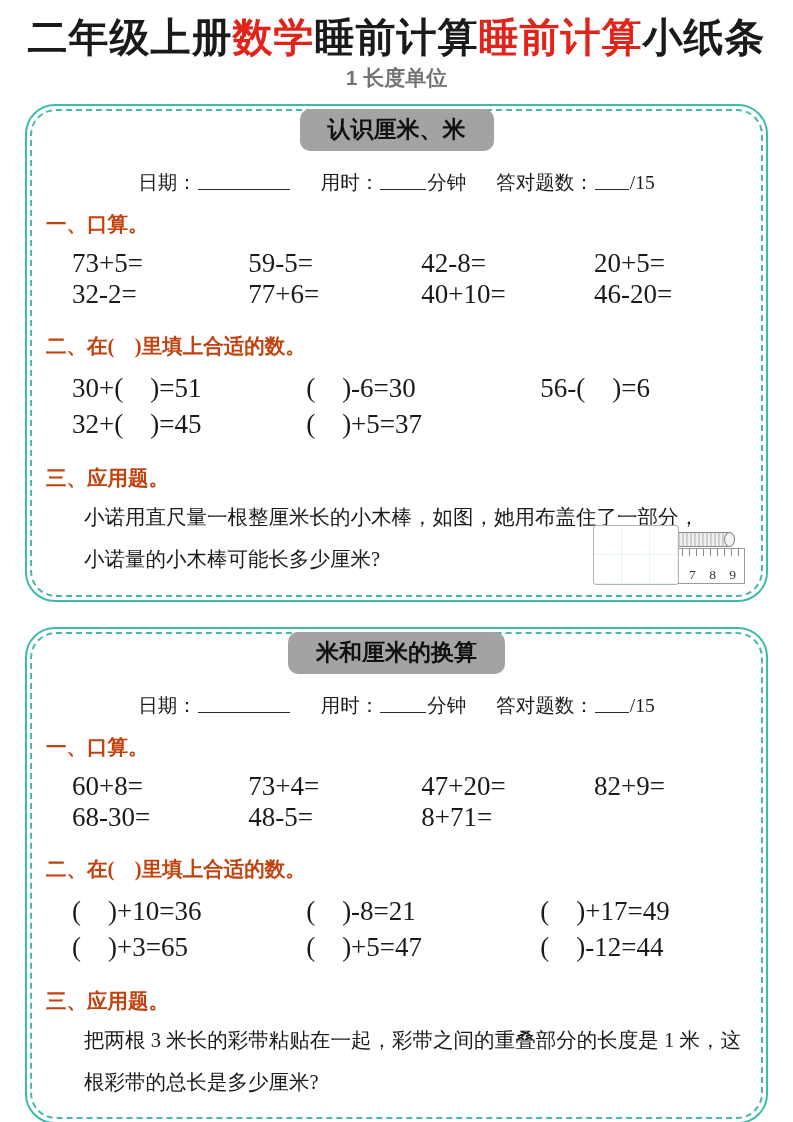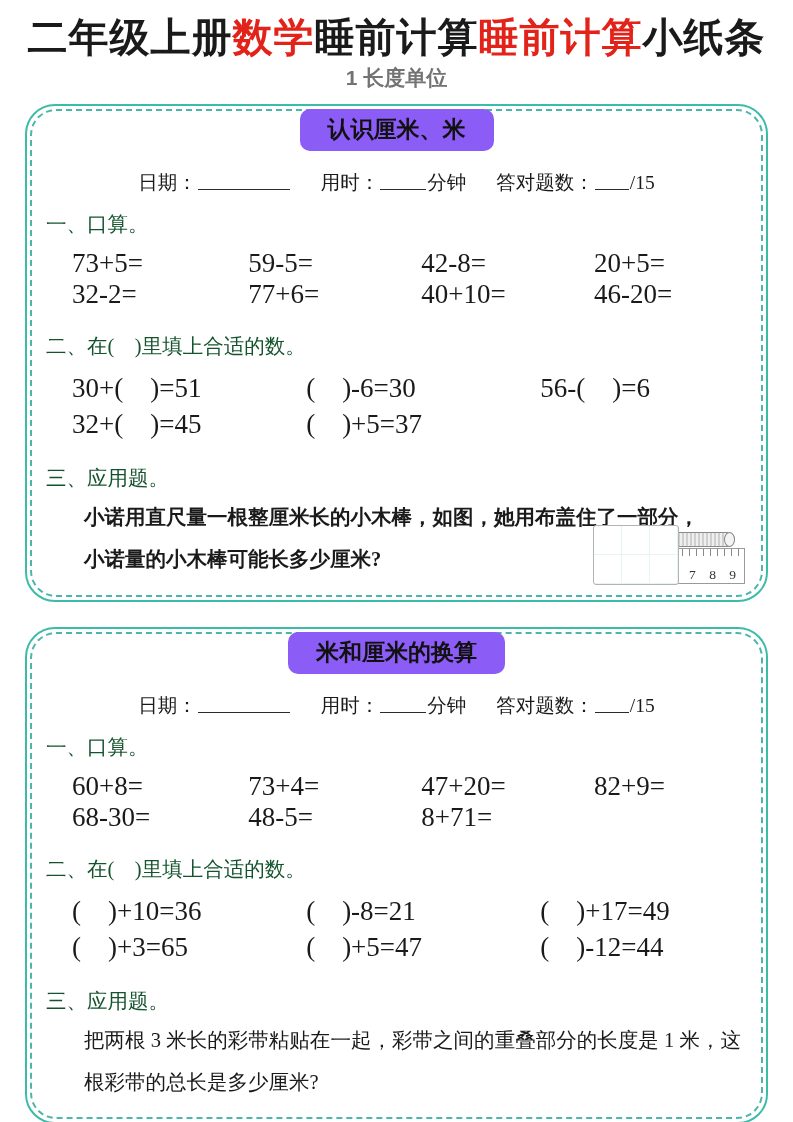--- a/index.html
+++ b/index.html
@@ -24,40 +24,40 @@
     background:#fff;
   }
   .card-inner{
     border:2px dashed #4db6ac;border-radius:26px;padding:0 14px 14px;
     position:relative;
   }
   .card-inner.s1{min-height:400px;}
   .card-inner.s2{min-height:418px;}
   .badge{
     display:table;margin:0 auto;position:relative;top:-2px;
-    background:#8b5cf6;border-radius:10px;padding:5px 28px 6px;
+    background:#a3a3a3;border-radius:10px;padding:5px 28px 6px;
     font-size:23px;font-weight:bold;color:#111;
     font-family:Liberation Mono, monospace;
   }
   
   .meta{
     display:flex;justify-content:center;align-items:flex-start;gap:30px;
     font-size:19.5px;margin:16px 0 6px;
   }
   .meta .grp{white-space:nowrap;}
   .blank{
     display:inline-block;border-bottom:1.6px solid #2b2b2b;height:1.05em;
     vertical-align:baseline;margin:0 1px -1px;
   }
   .blank.w-date{width:92px;}
   .blank.w-time{width:46px;}
   .blank.w-score{width:34px;}
   
   .part-heading{
-    font-size:20.5px;font-weight:normal;margin:14px 0 4px;color:#14532d;
+    font-size:20.5px;font-weight:bold;margin:14px 0 4px;color:#c2410c;
   }
   .grid{
     display:grid;padding:6px 6px 8px 26px;font-size:27px;row-gap:0;
   }
   .grid.cols4{grid-template-columns:1.02fr 1fr 1fr 0.85fr;}
   .grid.cols3{grid-template-columns:1.05fr 1.05fr 0.9fr;}
   .app-text{
     font-size:20.5px;line-height:2.05;margin:2px 6px 0 38px;text-align:justify;
   }
   
@@ -126,21 +126,21 @@
     <div class="part-heading">二、在(　)里填上合适的数。</div>
     <div class="grid cols3">
       <span>30+(　)=51</span>
       <span>(　)-6=30</span>
       <span>56-(　)=6</span>
       <span>32+(　)=45</span>
       <span>(　)+5=37</span>
     </div>
 
     <div class="part-heading">三、应用题。</div>
-    <p class="app-text" style="margin-right:48px;font-weight:bold;">小诺用直尺量一根整厘米长的小木棒，如图，她用布盖住了一部分，小诺量的小木棒可能长多少厘米?</p>
+    <p class="app-text" style="margin-right:48px;">小诺用直尺量一根整厘米长的小木棒，如图，她用布盖住了一部分，小诺量的小木棒可能长多少厘米?</p>
 
     <div class="figure">
       <div class="ruler">
         <div class="ruler-ticks"></div>
         <div class="ruler-nums">6 7 8 9</div>
       </div>
       <div class="stick">
           <div class="stick-end"></div>
         </div>
       <div class="cloth"></div>

